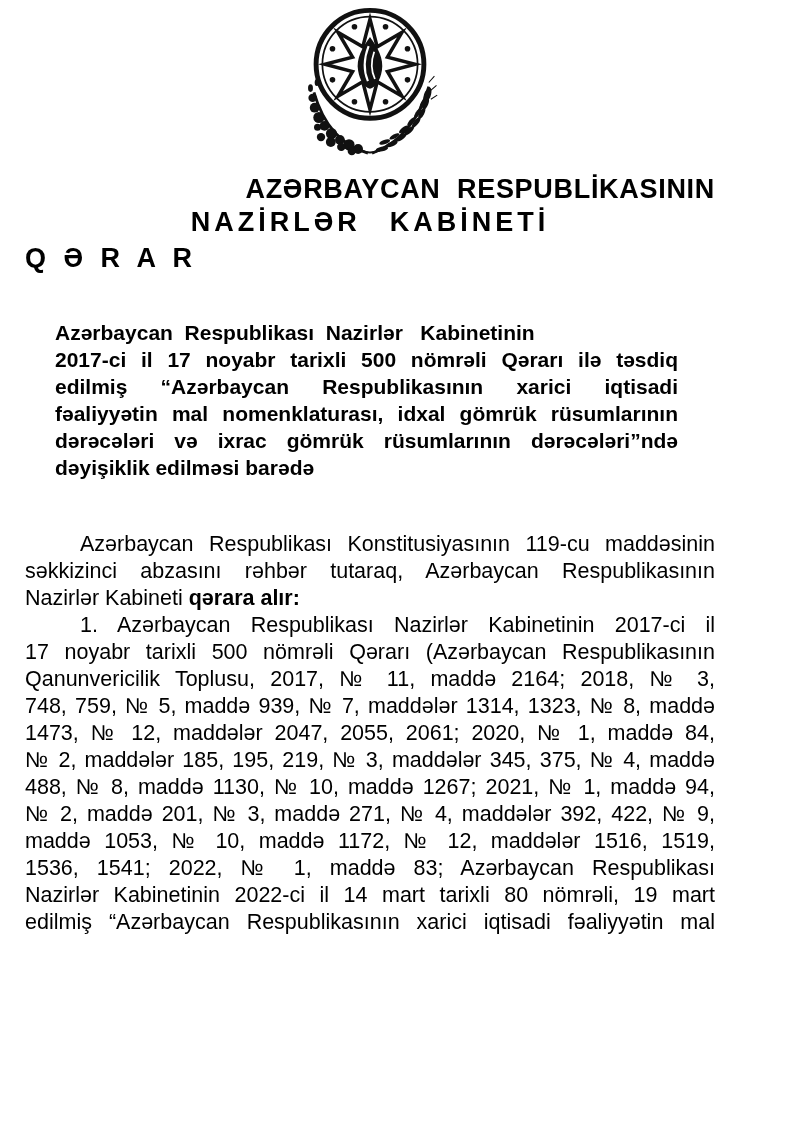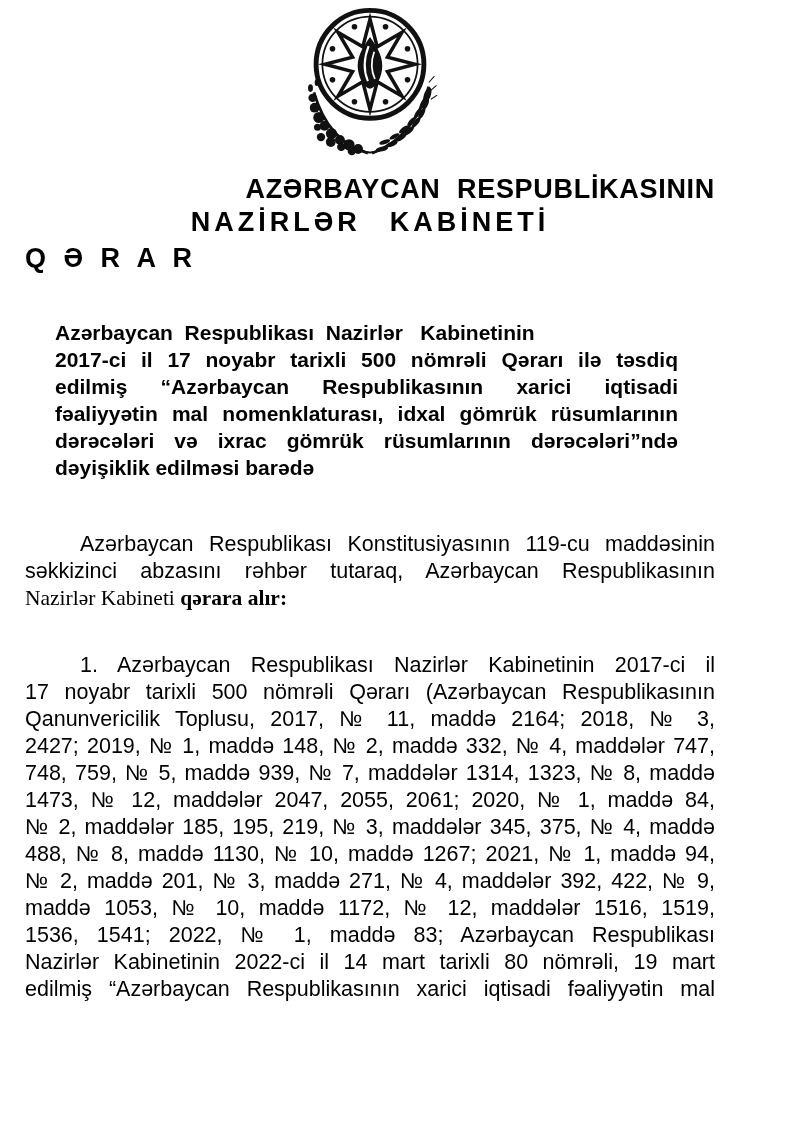--- a/index.html
+++ b/index.html
@@ -22,22 +22,22 @@
     letter-spacing:1.5px;word-spacing:7px;margin-top:2px;white-space:pre-wrap;
   }
   .title-block{
     width:623px;margin:44px 0 0 30px;
     font-weight:bold;font-size:21px;line-height:27px;
   }
   .t-line.just{text-align:justify;text-align-last:justify;}
   .t-line.center{text-align:left;white-space:pre-wrap;}
   .body-block{margin-top:50px;font-size:21.5px;line-height:27px;width:690px;}
   .b-line.just{text-align:justify;text-align-last:justify;}
-  .b-line.left{text-align:left;font-family:Liberation Serif, serif;}
-  .indent{padding-left:55px;margin-top:40px;}
+  .b-line.left{text-align:left;}
+  .indent{padding-left:55px;}
   .bold{font-weight:bold;}
 </style>
 </head>
 <body>
 
 <div class="page">
 
   <div class="emblem">
     <svg width="140" height="157" viewBox="0 0 200 224">
 
@@ -119,21 +119,20 @@
   </div>
 
   <div class="body-block">
     <div class="b-line just indent">Azərbaycan Respublikası Konstitusiyasının 119-cu maddəsinin</div>
     <div class="b-line just">səkkizinci abzasını rəhbər tutaraq, Azərbaycan Respublikasının</div>
     <div class="b-line left"><span>Nazirlər Kabineti </span><span class="bold">qərara alır:</span></div>
 
     <div class="b-line just indent">1. Azərbaycan Respublikası Nazirlər Kabinetinin 2017-ci il</div>
     <div class="b-line just">17 noyabr tarixli  500 nömrəli Qərarı (Azərbaycan Respublikasının</div>
     <div class="b-line just">Qanunvericilik Toplusu, 2017, № 11, maddə 2164; 2018, № 3,</div>
-    <div class="b-line just">2427; 2019, № 1, maddə 148, № 2, maddə 332, № 4, maddələr 747,</div>
     <div class="b-line just">748, 759, № 5, maddə 939, № 7, maddələr 1314, 1323, № 8, maddə</div>
     <div class="b-line just">1473, № 12, maddələr 2047, 2055, 2061; 2020, № 1, maddə 84,</div>
     <div class="b-line just">№ 2, maddələr 185, 195, 219, № 3, maddələr 345, 375, № 4, maddə</div>
     <div class="b-line just">488, № 8, maddə 1130, № 10, maddə 1267; 2021, № 1, maddə 94,</div>
     <div class="b-line just">№ 2, maddə 201, № 3, maddə 271, № 4, maddələr 392, 422, № 9,</div>
     <div class="b-line just">maddə 1053, № 10, maddə 1172, № 12, maddələr 1516, 1519,</div>
     <div class="b-line just">1536, 1541; 2022, № 1, maddə 83; Azərbaycan Respublikası</div>
     <div class="b-line just">Nazirlər Kabinetinin 2022-ci il 14 mart tarixli 80 nömrəli, 19 mart</div>
     <div class="b-line just">edilmiş “Azərbaycan Respublikasının xarici iqtisadi fəaliyyətin mal</div>
   </div>

